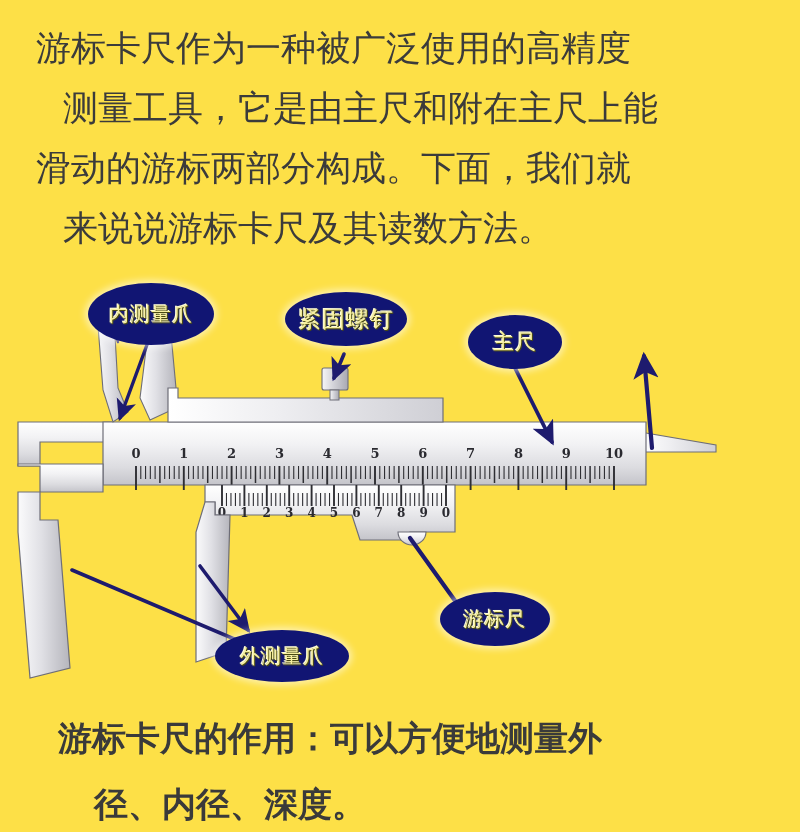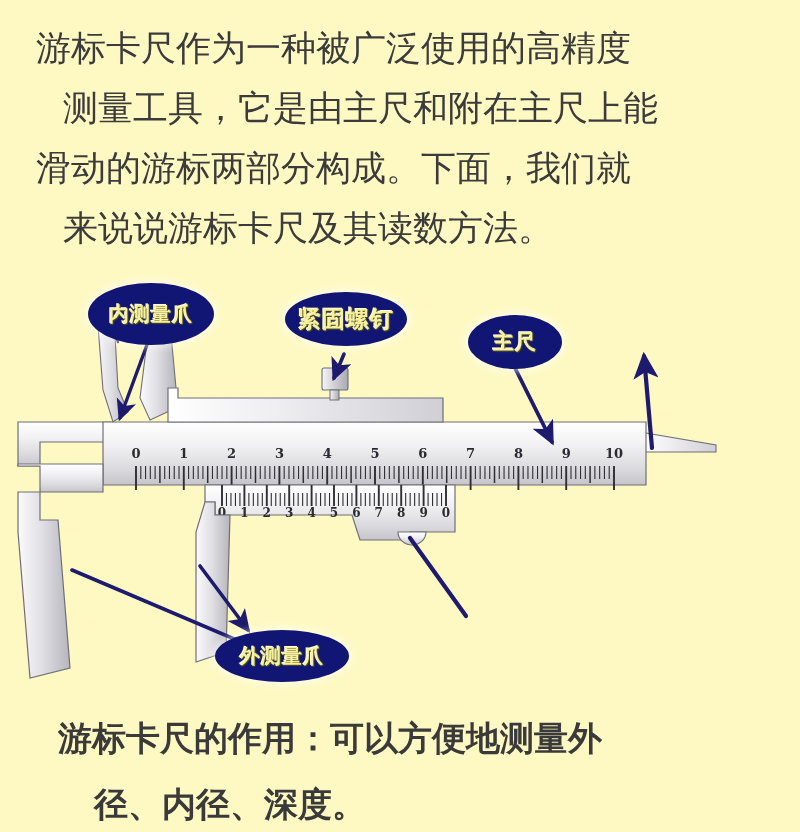--- a/index.html
+++ b/index.html
@@ -11,21 +11,21 @@
     width: 800px;
     height: 832px;
     font-family: "DejaVu Sans", "Liberation Sans", sans-serif;
     overflow: hidden;
     position: relative;
   }
   #page {
     position: relative;
     width: 800px;
     height: 832px;
-    background: #fef9c3;
+    background: #fde047;
   }
 
   
   .intro {
     position: absolute;
     left: 36px;
     top: 18px;
     width: 730px;
     font-size: 35px;
     line-height: 60px;
@@ -65,21 +65,21 @@
   
   .callout {
     position: absolute;
     border-radius: 50%;
     background: #111573;
     box-shadow: 0 0 7px 3px rgba(255,255,255,0.55);
     display: flex;
     align-items: center;
     justify-content: center;
     color: #f7f0a0;
-    font-weight: bold;
+    font-weight: normal;
     letter-spacing: 1px;
     text-shadow:
        1px 1px 0 #4a4a12,
       -1px -1px 0 #fdfddc,
        0 0 2px #8a8a30;
     white-space: nowrap;
     font-family: "DejaVu Sans", "Liberation Sans", sans-serif;
   }
   .c-inner   { left: 88px;  top: 283px; width: 126px; height: 62px; font-size: 20px; }
   .c-screw   { left: 285px; top: 292px; width: 122px; height: 54px; font-size: 23px; }
@@ -381,19 +381,22 @@
   </div>
   <div class="callout c-screw">
     <span>紧固螺钉</span>
   </div>
   <div class="callout c-main">
     <span>主尺</span>
   </div>
   <div class="callout c-outer">
     <span>外测量爪</span>
   </div>
+  <div class="callout c-vernier">
+    <span>游标尺</span>
+  </div>
 
   <div class="caption">
     <span class="cl">游标卡尺的作用：可以方便地测量外</span>
     <span class="cl cl2">径、内径、深度。</span>
   </div>
 
 </div>
 
 </body></html>

